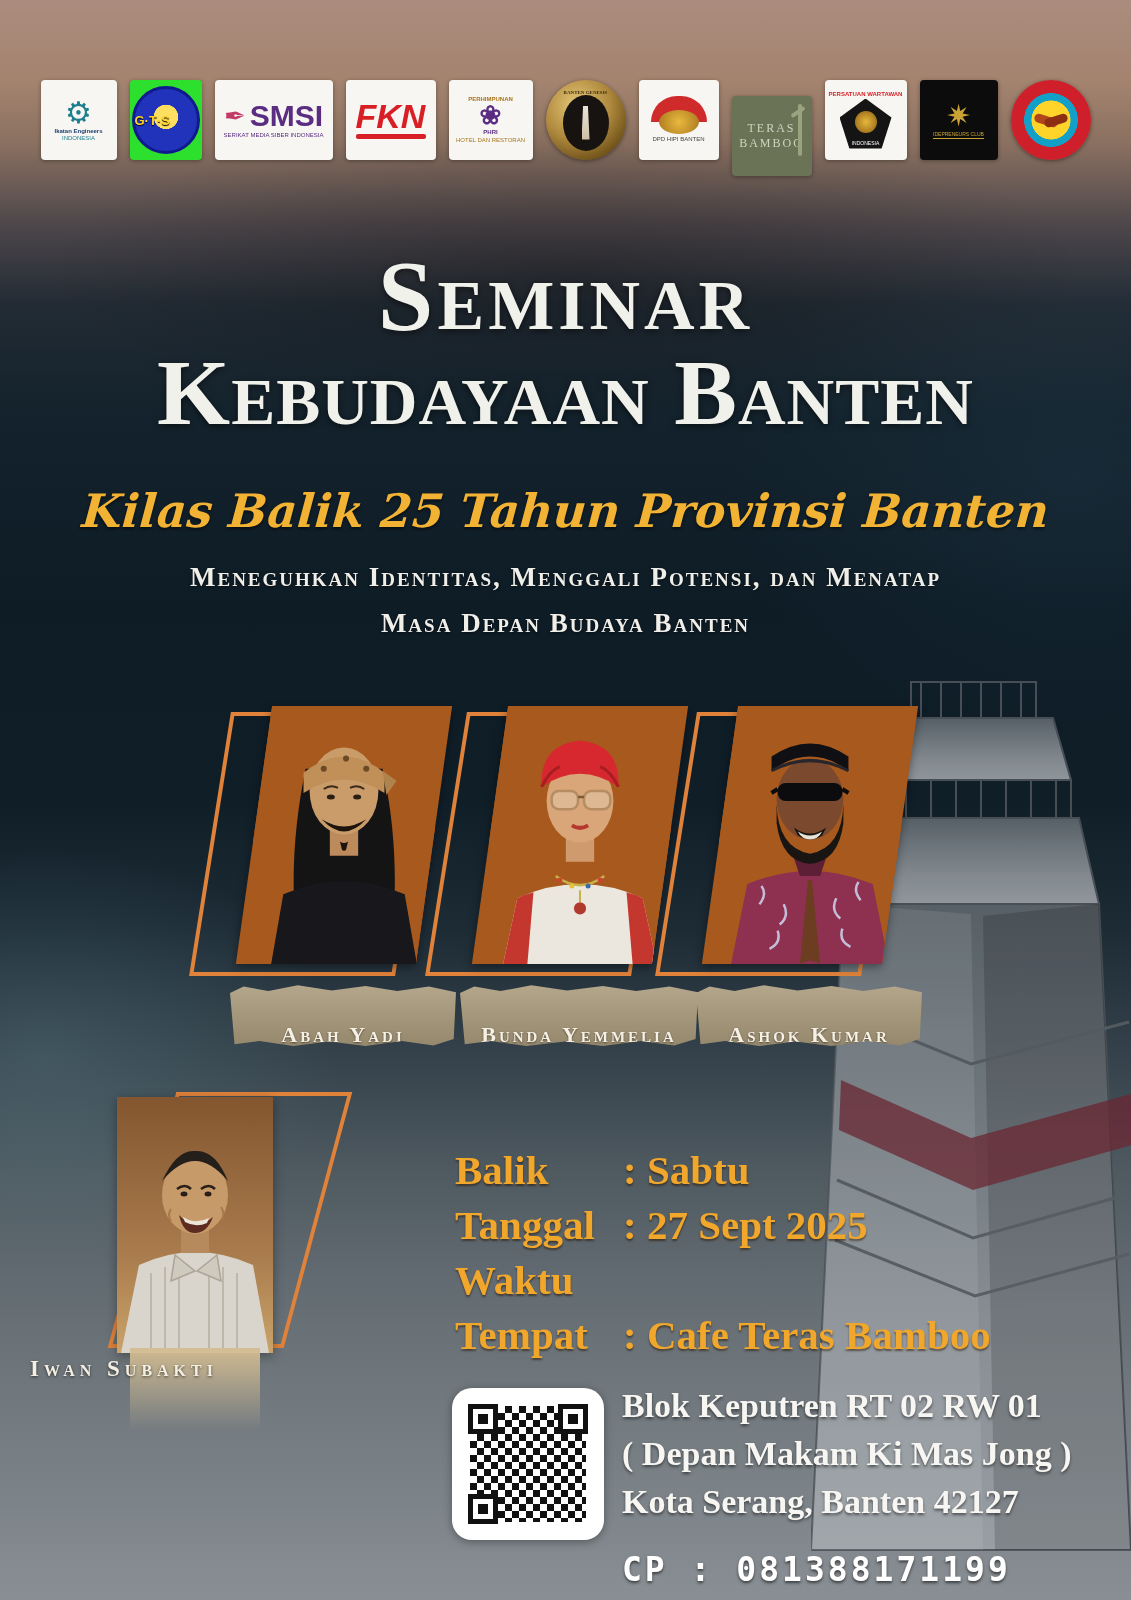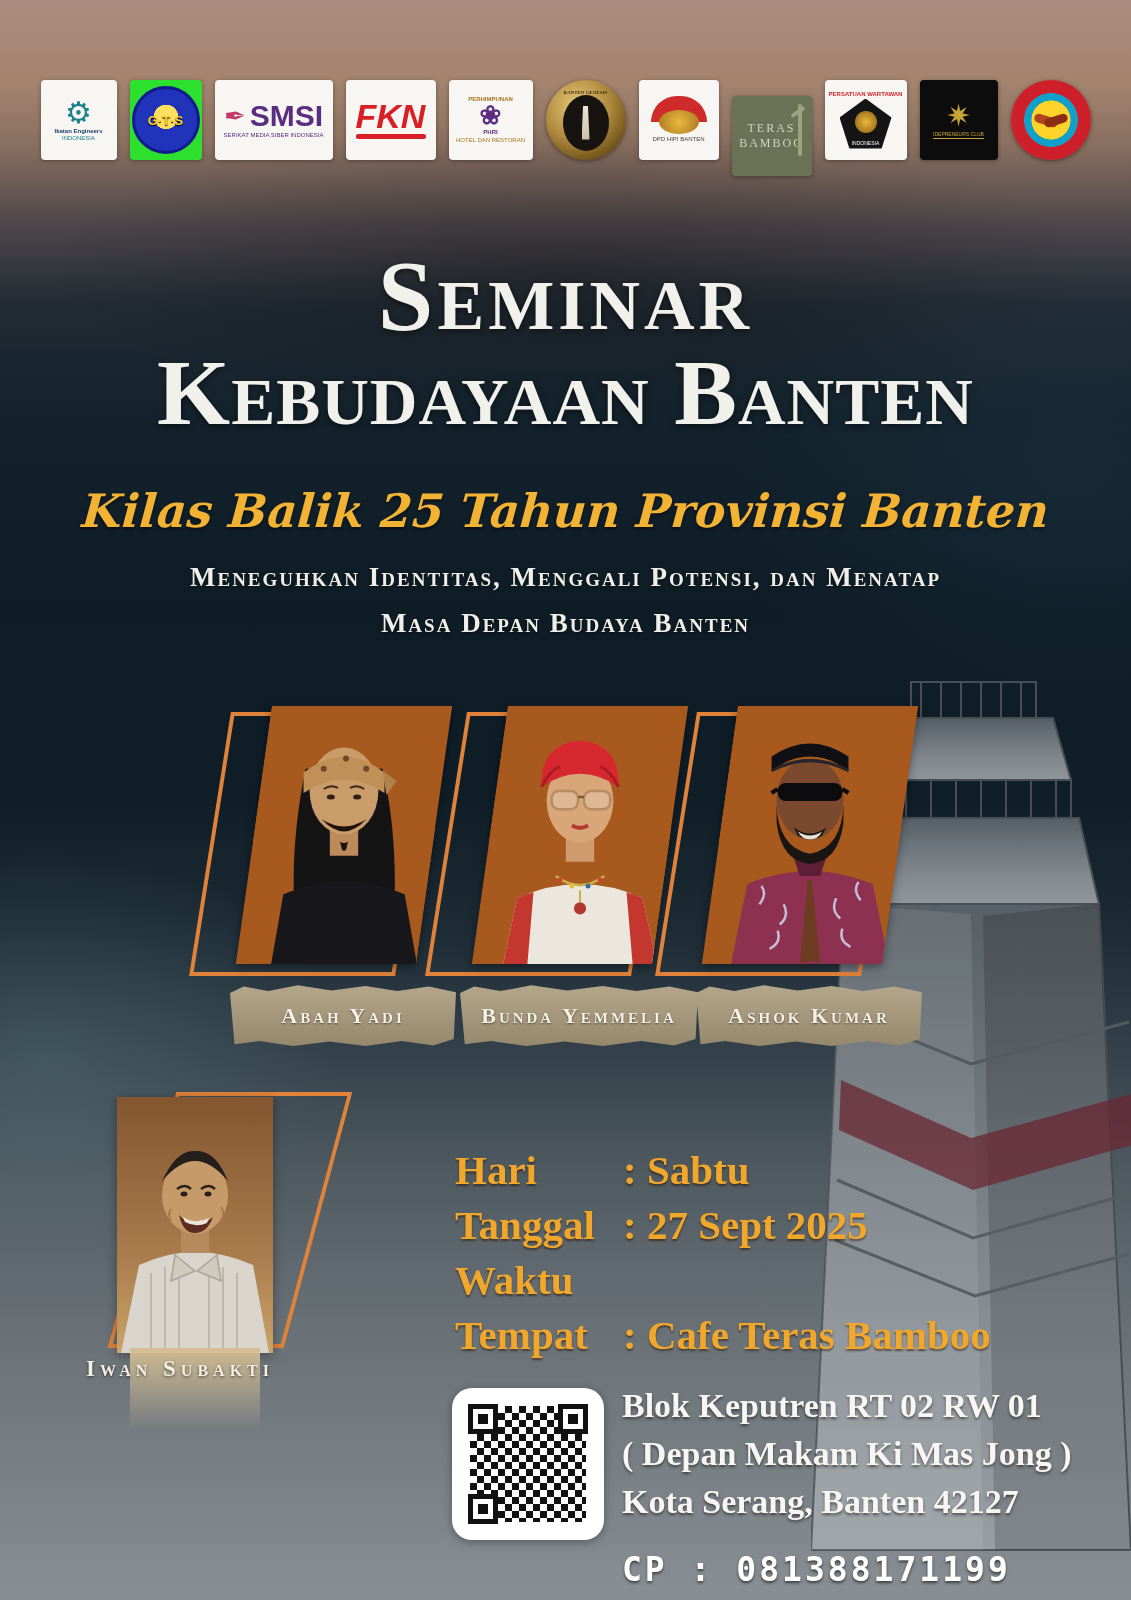--- a/index.html
+++ b/index.html
@@ -19,21 +19,21 @@
   }
   
   .logo-strip{position:absolute;top:64px;left:0;width:100%;display:flex;justify-content:center;align-items:center;gap:13px;}
   .logo-tile{height:80px;border-radius:4px;display:flex;flex-direction:column;align-items:center;justify-content:center;
     box-shadow:0 1px 4px rgba(0,0,0,.35);overflow:hidden;flex:0 0 auto;text-align:center;}
   .t-white{background:#f7f6f2;color:#223;}
   .logo-tile .big{font-weight:bold;line-height:1;}
   .logo-tile .tiny{font-size:6px;line-height:1.2;font-family:"Liberation Sans",sans-serif;}
   .gear{color:#1d7f8d;font-size:30px;line-height:1;}
   .gts-badge{width:62px;height:62px;border-radius:50%;background:radial-gradient(circle at 50% 45%, #ffdf60 0 26%, #2233bb 27% 100%);
-    border:3px solid #111a8c;display:flex;align-items:center;justify-content:center;color:#ffd42a;font-weight:bold;font-size:13px;
+    border:3px solid #111a8c;display:flex;align-items:center;justify-content:flex-start;color:#ffd42a;font-weight:bold;font-size:13px;
     font-family:"Liberation Sans",sans-serif;text-shadow:0 1px 1px #000;}
   .smsi-quill{color:#c23a68;font-size:26px;margin-right:4px;}
   .fkn{color:#d81f26;font-style:italic;font-weight:bold;font-size:34px;font-family:"Liberation Sans",sans-serif;line-height:.9;}
   .fkn-bar{width:70px;height:5px;background:#d81f26;margin-top:3px;border-radius:2px;}
   .phri-flower{color:#5a2d82;font-size:26px;line-height:1;font-weight:bold;}
   .coin{width:80px;height:80px;border-radius:50%;
     background:radial-gradient(circle at 38% 32%, #e6c878, #b08a3e 45%, #6e5118 78%, #3c2c0c 100%);
     display:flex;flex-direction:column;align-items:center;justify-content:center;box-shadow:0 1px 4px rgba(0,0,0,.45);}
   .coin-core{width:46px;height:56px;border-radius:50%;background:#171310;display:flex;align-items:center;justify-content:center;}
   .lighthouse{width:8px;height:34px;background:linear-gradient(180deg,#e9e4da,#cdbfa4);clip-path:polygon(20% 0,80% 0,100% 100%,0 100%);}
@@ -66,29 +66,29 @@
     font-variant:small-caps;font-size:27px;letter-spacing:2px;font-weight:bold;text-shadow:0 1px 3px rgba(0,0,0,.6);}
   .tag-1{top:562px;}
   .tag-2{top:608px;}
   
   .speaker{position:absolute;width:212px;height:372px;}
   .frame{position:absolute;border:4px solid #e0823a;transform:skewX(-9deg);}
   .photo{position:absolute;overflow:hidden;transform:skewX(-8deg);background:#a8591d;box-shadow:0 3px 10px rgba(0,0,0,.4);}
   .photo svg{position:absolute;left:-14px;top:0;transform:skewX(8deg);}
   .plate{position:absolute;background:linear-gradient(180deg,#b4a78c,#94876c);
     clip-path:polygon(0% 14%,6% 4%,17% 11%,30% 2%,45% 10%,60% 3%,74% 11%,88% 4%,100% 13%,99% 86%,90% 96%,76% 89%,60% 97%,44% 90%,28% 97%,13% 89%,2% 94%);
-    display:flex;align-items:center;justify-content:center;}
+    display:flex;align-items:flex-end;justify-content:center;}
   .plate span{font-variant:small-caps;font-size:22px;letter-spacing:3px;color:#f6f1e4;font-weight:bold;text-shadow:0 1px 2px rgba(0,0,0,.5);}
   
   .iwan-wrap{position:absolute;left:70px;top:1080px;width:300px;height:330px;}
   .iwan-frame{position:absolute;left:72px;top:12px;width:168px;height:248px;border:4px solid #e0823a;transform:skewX(-15deg);}
   .iwan-photo{position:absolute;left:47px;top:17px;width:156px;height:256px;overflow:hidden;box-shadow:0 3px 10px rgba(0,0,0,.35);}
   .iwan-band{position:absolute;left:60px;top:268px;width:130px;height:82px;
     background:linear-gradient(180deg,#d3bd93,rgba(192,172,128,0));}
-  .iwan-name{position:absolute;left:-40px;top:276px;width:300px;text-align:center;
+  .iwan-name{position:absolute;left:-40px;top:276px;width:300px;text-align:left;
     font-variant:small-caps;font-size:23px;letter-spacing:5px;color:#f4efe2;font-weight:bold;text-shadow:0 1px 3px rgba(0,0,0,.6);}
   
   .details{position:absolute;left:455px;top:1142px;}
   .drow{display:flex;height:55px;align-items:center;}
   .dlabel{width:168px;font-size:41px;font-weight:bold;color:#f0a72b;text-shadow:0 2px 2px rgba(40,20,0,.55);}
   .dvalue{font-size:41px;font-weight:bold;color:#f0a72b;text-shadow:0 2px 2px rgba(40,20,0,.55);}
   
   .qr{position:absolute;left:452px;top:1388px;width:152px;height:152px;background:#fff;border-radius:20px;
     display:flex;align-items:center;justify-content:center;box-shadow:0 2px 8px rgba(0,0,0,.35);}
   .qr-grid{width:116px;height:116px;position:relative;
@@ -304,21 +304,21 @@
         <path d="M66 120 q12 8 26 1 l-2 5 q-11 5 -22 -1 z" fill="#ece6da"></path>
         <path d="M54 112 q-4 6 0 12 M104 110 q4 6 1 12" stroke="#a87a4c" stroke-width="2" fill="none"></path>
       </svg>
     </div>
     <div class="iwan-band"></div>
     <div class="iwan-name">Iwan Subakti</div>
   </div>
 
   <div class="details">
     <div class="drow">
-      <div class="dlabel">Hari</div>
+      <div class="dlabel">Balik</div>
       <div class="dvalue">: Sabtu</div>
     </div>
     <div class="drow">
       <div class="dlabel">Tanggal</div>
       <div class="dvalue">: 27 Sept 2025</div>
     </div>
     <div class="drow">
       <div class="dlabel">Waktu</div>
     </div>
     <div class="drow">

